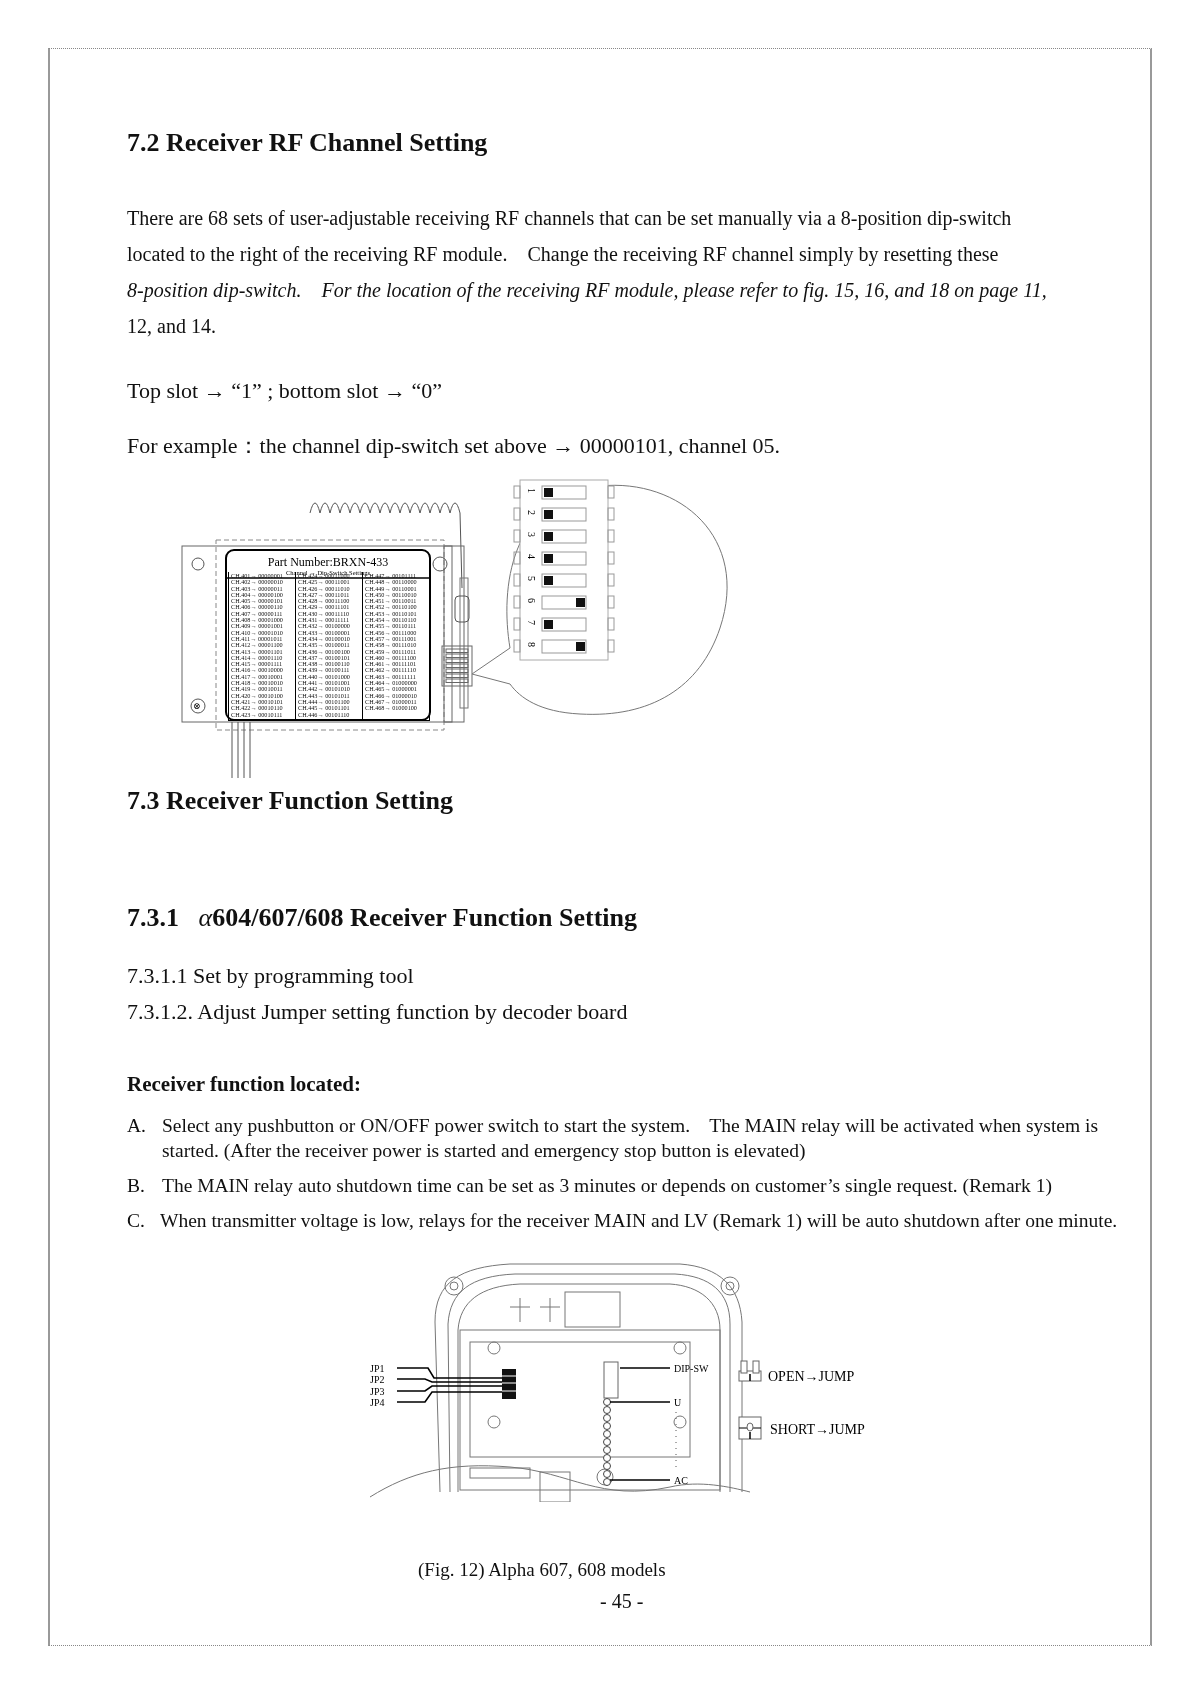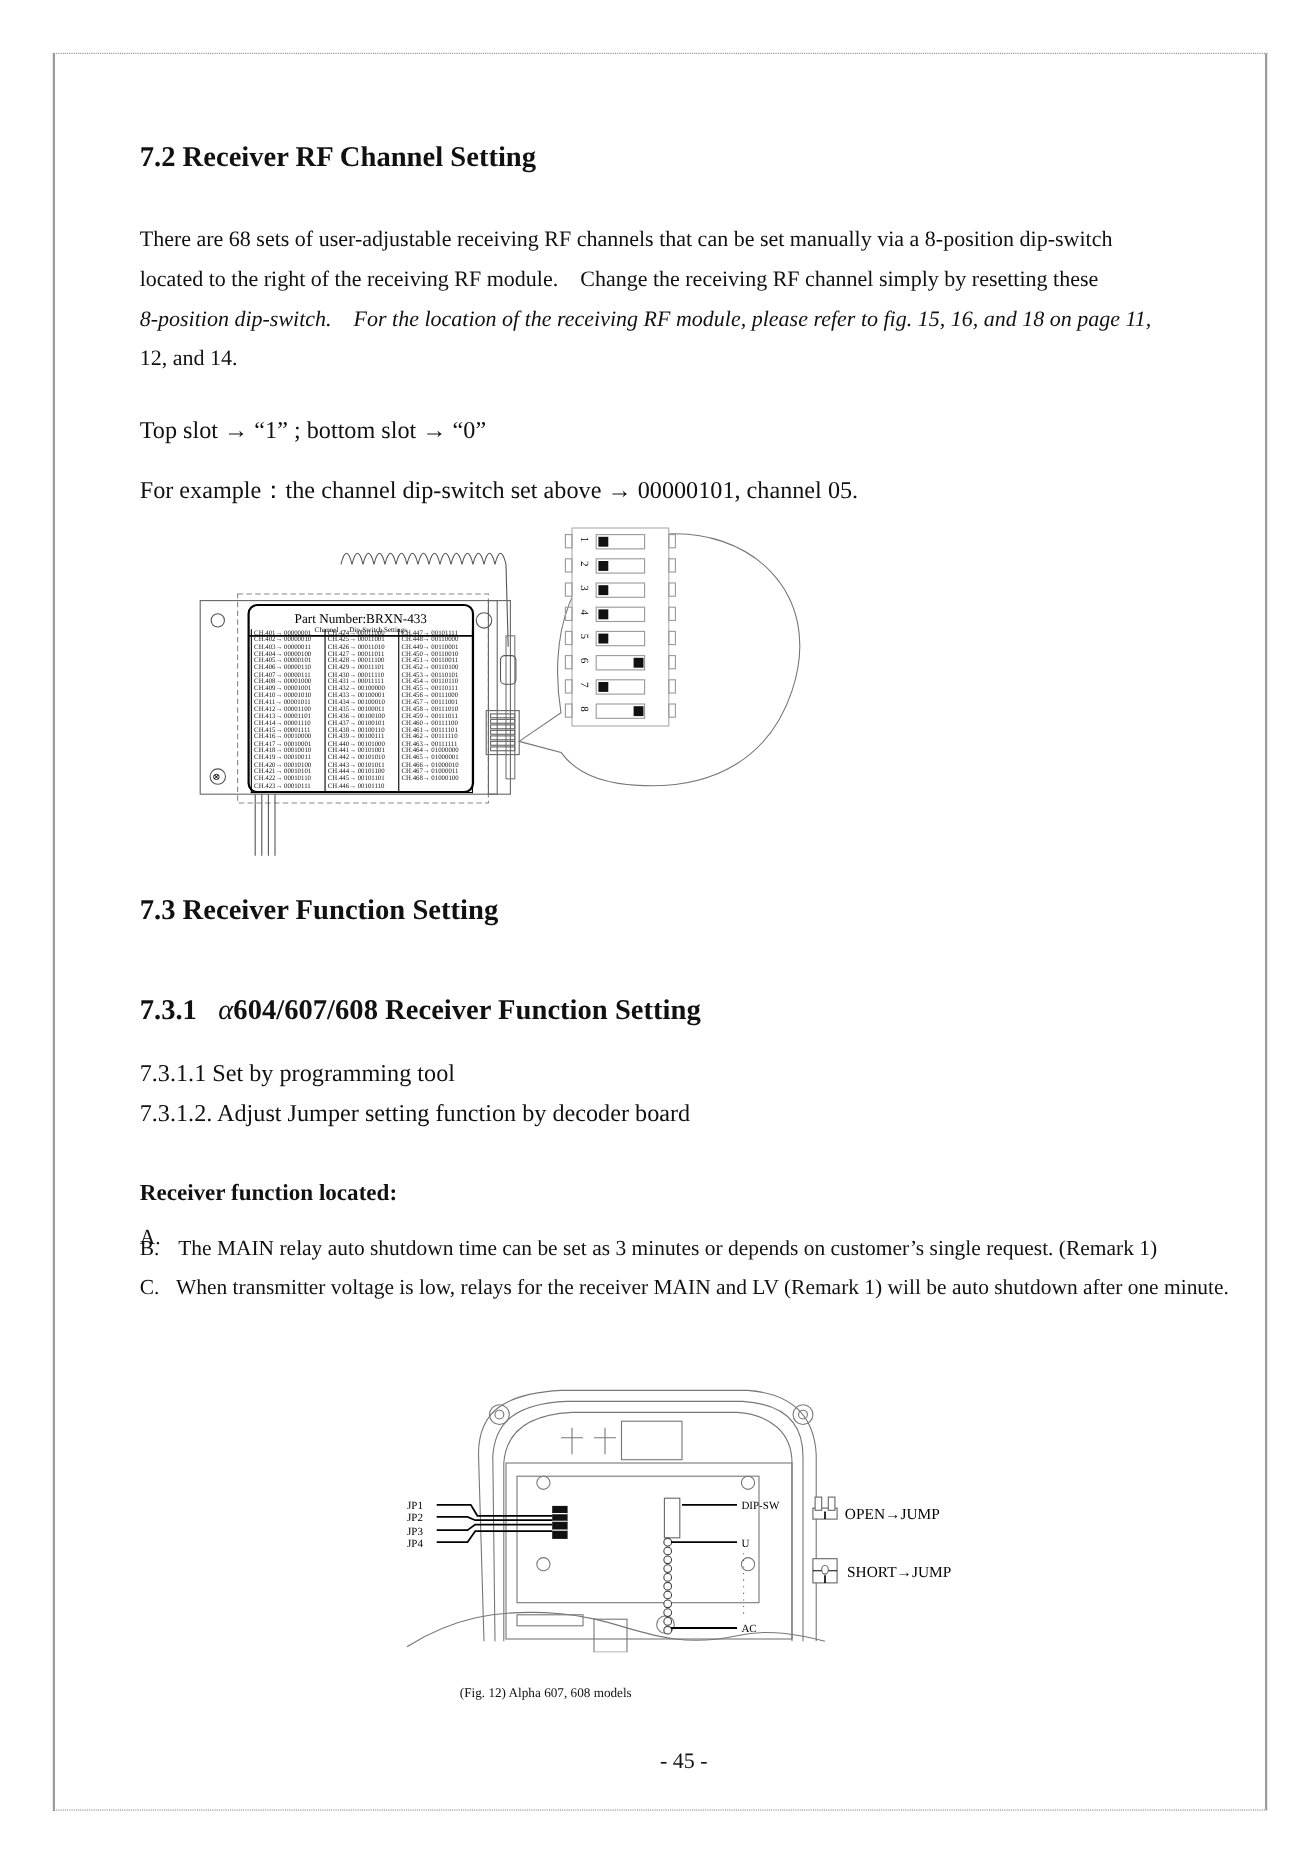--- a/index.html
+++ b/index.html
@@ -7,21 +7,21 @@
   .page-border{position:absolute;left:48px;top:48px;width:1100px;height:1596px;border-top:1px dotted #888;border-bottom:1px dotted #888;border-left:2px solid #999;border-right:2px solid #999;}
   .abs{position:absolute;}
   h2{margin:0;font-weight:bold;font-size:26px;}
   .para{font-size:20px;line-height:36px;width:1020px;}
   .line{font-size:22px;white-space:nowrap;}
   .sub{font-size:22px;white-space:nowrap;}
   .bold-h{font-size:21px;font-weight:bold;}
   .list{font-size:19.5px;line-height:25px;}
   .list .item{position:relative;padding-left:35px;margin-bottom:8px;}
   .list .item .mk{position:absolute;left:0;top:0;}
-  .caption{font-size:12px;white-space:nowrap;}
+  .caption{font-size:19px;white-space:nowrap;margin-top:27px;}
   .pageno{font-size:20px;}
   svg text{font-family:"Liberation Serif","DejaVu Serif",serif;}
   .ch-table{position:absolute;left:228px;top:572px;width:200px;height:148px;display:flex;border:1.5px solid #000;border-top:none;}
   .ch-col{flex:1;border-right:1.5px solid #000;font-size:6.2px;line-height:6.3px;padding:1px 2px;white-space:nowrap;overflow:hidden;}
   .ch-col:last-child{border-right:none;}
 </style>
 </head>
 <body>
 
 <div class="page-border"></div>
@@ -191,35 +191,36 @@
       <div>CH.462→ 00111110</div>
       <div>CH.463→ 00111111</div>
       <div>CH.464→ 01000000</div>
       <div>CH.465→ 01000001</div>
       <div>CH.466→ 01000010</div>
       <div>CH.467→ 01000011</div>
       <div>CH.468→ 01000100</div>
     </div>
   </div>
 
-<h2 class="abs" style="left:127px;top:812px;">7.3 Receiver Function Setting</h2>
+<h2 class="abs" style="left:127px;top:786px;">7.3 Receiver Function Setting</h2>
 
 <h2 class="abs" style="left:127px;top:903px;white-space:nowrap;">
   <span>7.3.1</span>&nbsp;&nbsp;
   <span style="font-style:italic;font-weight:normal;">α</span><span>604/607/608 Receiver Function Setting</span>
 </h2>
 
 <div class="abs sub" style="left:127px;top:963px;">7.3.1.1 Set by programming tool</div>
 <div class="abs sub" style="left:127px;top:999px;">7.3.1.2. Adjust Jumper setting function by decoder board</div>
 
 <div class="abs bold-h" style="left:127px;top:1072px;">Receiver function located:</div>
 
 <div class="abs list" style="left:127px;top:1113px;width:1020px;">
   <div class="item" style="margin-bottom:10px;">
     <span class="mk">A.</span>
+    <span style="white-space:pre-wrap;">Select any pushbutton or ON/OFF power switch to start the system.    The MAIN relay will be activated when system is started. (After the receiver power is started and emergency stop button is elevated)</span>
   </div>
   <div class="item" style="margin-bottom:10px;padding-right:60px;">
     <span class="mk">B.</span>
     <span>The MAIN relay auto shutdown time can be set as 3 minutes or depends on customer’s single request. (Remark 1)</span>
   </div>
   <div class="item" style="padding-left:33px;">
     <span class="mk">C.</span>
     <span>When transmitter voltage is low, relays for the receiver MAIN and LV (Remark 1) will be auto shutdown after one minute.</span>
   </div>
 </div>

